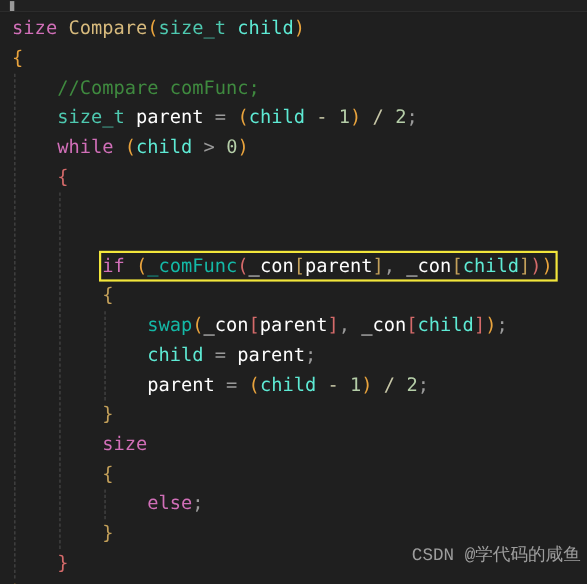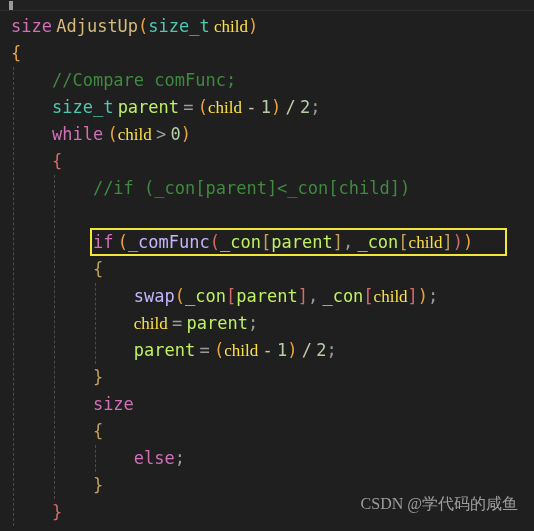--- a/index.html
+++ b/index.html
@@ -65,47 +65,47 @@
     white-space: pre;
     font-size: 17px;
     letter-spacing: 0px;
   }
   .line .txt { display: inline; }
 
   
   .t-key      { color: #d16fb8; }  
   .t-type     { color: #4ec9b0; }  
   .t-fn       { color: #d7ba7d; }  
-  .t-var      { color: #bef264; text-align: right; }  
-  .t-plain    { color: #fde047; font-family: Liberation Serif, serif; }  
-  .t-ident    { color: #c4b5fd; }  
+  .t-var      { color: #ffffff; text-align: right; }  
+  .t-plain    { color: #5eead4; }  
+  .t-ident    { color: #14b8a6; }  
   .t-num      { color: #b5cea8; }  
   .t-punct    { color: #9a9a9a; }  
   .t-op       { color: #c8c8a8; }  
   .t-comment  { color: #3f8a3f; text-align: right; }  
   .t-br0      { color: #e8a33d; }  
   .t-br1      { color: #d46a6a; }  
   .t-br2      { color: #c3a05a; }
 
   
   .highlight-box {
     position: absolute;
     border: 2px solid #f2e63b;
     box-sizing: border-box;
     pointer-events: none;
     background: transparent;
   }
 
   
   .watermark {
     position: absolute;
-    right: 16px;
+    right: 6px;
     bottom: 16px;
     color: #b9b9b9;
-    font-family: Liberation Serif, serif;
+    font-family: Liberation Mono, monospace;
     font-size: 16px;
     opacity: 0.82;
     white-space: nowrap;
   }
 </style>
 </head>
 <body>
 
 <div id="app">
 
@@ -114,27 +114,27 @@
   </div>
 
   <div class="code-surface" id="code-surface">
     <div id="guides">
         <div class="guide" style="left: 13px; top: 55px; height: 459px;"></div>
         <div class="guide" style="left: 53.8px; top: 163px; height: 324px;"></div>
         <div class="guide" style="left: 94.6px; top: 271px; height: 81px;"></div>
         <div class="guide" style="left: 94.6px; top: 433px; height: 27px;"></div>
       </div>
     <div id="lines">
-        <div class="line" style="top: 1px; padding-left: 11px;"><span class="txt"></span><span class="txt t-key">size</span><span class="txt t-plain"> </span><span class="txt t-fn">AdjustUp</span><span class="txt t-br0">(</span><span class="txt t-type">size_t</span><span class="txt t-plain"> </span><span class="txt t-plain">child</span><span class="txt t-br0">)</span></div>
+        <div class="line" style="top: 1px; padding-left: 11px;"><span class="txt"></span><span class="txt t-key">size</span><span class="txt t-plain"> </span><span class="txt t-fn">Compare</span><span class="txt t-br0">(</span><span class="txt t-type">size_t</span><span class="txt t-plain"> </span><span class="txt t-plain">child</span><span class="txt t-br0">)</span></div>
         <div class="line" style="top: 28px; padding-left: 11px;"><span class="txt"></span><span class="txt t-br0">{</span></div>
         <div class="line" style="top: 55px; padding-left: 11px;"><span class="txt">    </span><span class="txt t-comment">//Compare comFunc;</span></div>
         <div class="line" style="top: 82px; padding-left: 11px;"><span class="txt">    </span><span class="txt t-type">size_t</span><span class="txt t-plain"> </span><span class="txt t-var">parent</span><span class="txt t-plain"> </span><span class="txt t-punct">=</span><span class="txt t-plain"> </span><span class="txt t-br0">(</span><span class="txt t-plain">child</span><span class="txt t-plain"> </span><span class="txt t-op">-</span><span class="txt t-plain"> </span><span class="txt t-num">1</span><span class="txt t-br0">)</span><span class="txt t-plain"> </span><span class="txt t-op">/</span><span class="txt t-plain"> </span><span class="txt t-num">2</span><span class="txt t-punct">;</span></div>
         <div class="line" style="top: 109px; padding-left: 11px;"><span class="txt">    </span><span class="txt t-key">while</span><span class="txt t-plain"> </span><span class="txt t-br0">(</span><span class="txt t-plain">child</span><span class="txt t-plain"> </span><span class="txt t-punct">&gt;</span><span class="txt t-plain"> </span><span class="txt t-num">0</span><span class="txt t-br0">)</span></div>
         <div class="line" style="top: 136px; padding-left: 11px;"><span class="txt">    </span><span class="txt t-br1">{</span></div>
-        <div class="line" style="top: 163px; padding-left: 11px;"><span class="txt">        </span><span class="txt t-comment">//if (_con[parent]&lt;_con[child])</span></div>
+        <div class="line" style="top: 163px; padding-left: 11px;"><span class="txt">        </span></div>
         <div class="line" style="top: 190px; padding-left: 11px;"><span class="txt">        </span></div>
         <div class="line" style="top: 217px; padding-left: 11px;"><span class="txt">        </span><span class="txt t-key">if</span><span class="txt t-plain"> </span><span class="txt t-br0">(</span><span class="txt t-ident">_comFunc</span><span class="txt t-br1">(</span><span class="txt t-var">_con</span><span class="txt t-br2">[</span><span class="txt t-var">parent</span><span class="txt t-br2">]</span><span class="txt t-punct">,</span><span class="txt t-plain"> </span><span class="txt t-var">_con</span><span class="txt t-br2">[</span><span class="txt t-plain">child</span><span class="txt t-br2">]</span><span class="txt t-br1">)</span><span class="txt t-br0">)</span></div>
         <div class="line" style="top: 244px; padding-left: 11px;"><span class="txt">        </span><span class="txt t-br2">{</span></div>
         <div class="line" style="top: 271px; padding-left: 11px;"><span class="txt">            </span><span class="txt t-ident">swap</span><span class="txt t-br0">(</span><span class="txt t-var">_con</span><span class="txt t-br1">[</span><span class="txt t-var">parent</span><span class="txt t-br1">]</span><span class="txt t-punct">,</span><span class="txt t-plain"> </span><span class="txt t-var">_con</span><span class="txt t-br1">[</span><span class="txt t-plain">child</span><span class="txt t-br1">]</span><span class="txt t-br0">)</span><span class="txt t-punct">;</span></div>
         <div class="line" style="top: 298px; padding-left: 11px;"><span class="txt">            </span><span class="txt t-plain">child</span><span class="txt t-plain"> </span><span class="txt t-punct">=</span><span class="txt t-plain"> </span><span class="txt t-var">parent</span><span class="txt t-punct">;</span></div>
         <div class="line" style="top: 325px; padding-left: 11px;"><span class="txt">            </span><span class="txt t-var">parent</span><span class="txt t-plain"> </span><span class="txt t-punct">=</span><span class="txt t-plain"> </span><span class="txt t-br0">(</span><span class="txt t-plain">child</span><span class="txt t-plain"> </span><span class="txt t-op">-</span><span class="txt t-plain"> </span><span class="txt t-num">1</span><span class="txt t-br0">)</span><span class="txt t-plain"> </span><span class="txt t-op">/</span><span class="txt t-plain"> </span><span class="txt t-num">2</span><span class="txt t-punct">;</span></div>
         <div class="line" style="top: 352px; padding-left: 11px;"><span class="txt">        </span><span class="txt t-br2">}</span></div>
         <div class="line" style="top: 379px; padding-left: 11px;"><span class="txt">        </span><span class="txt t-key">size</span></div>
         <div class="line" style="top: 406px; padding-left: 11px;"><span class="txt">        </span><span class="txt t-br2">{</span></div>
         <div class="line" style="top: 433px; padding-left: 11px;"><span class="txt">            </span><span class="txt t-key">else</span><span class="txt t-punct">;</span></div>

